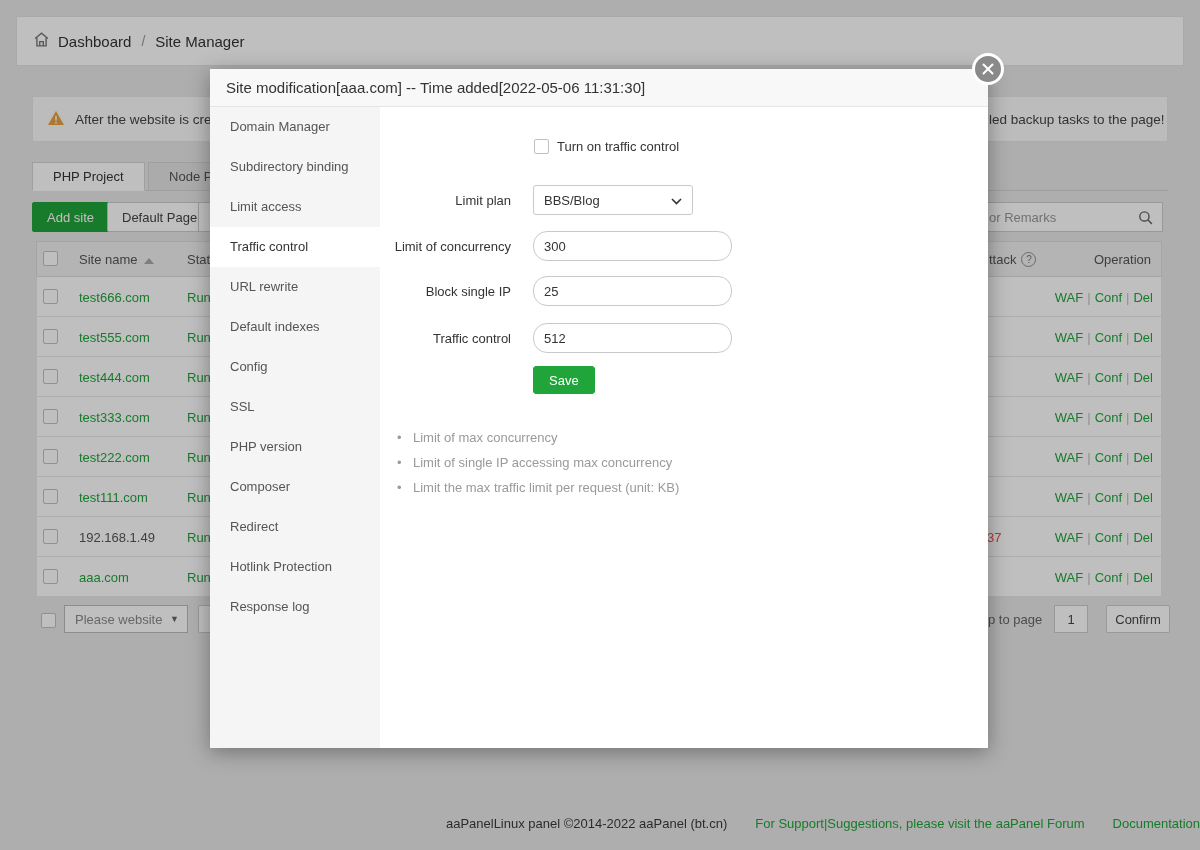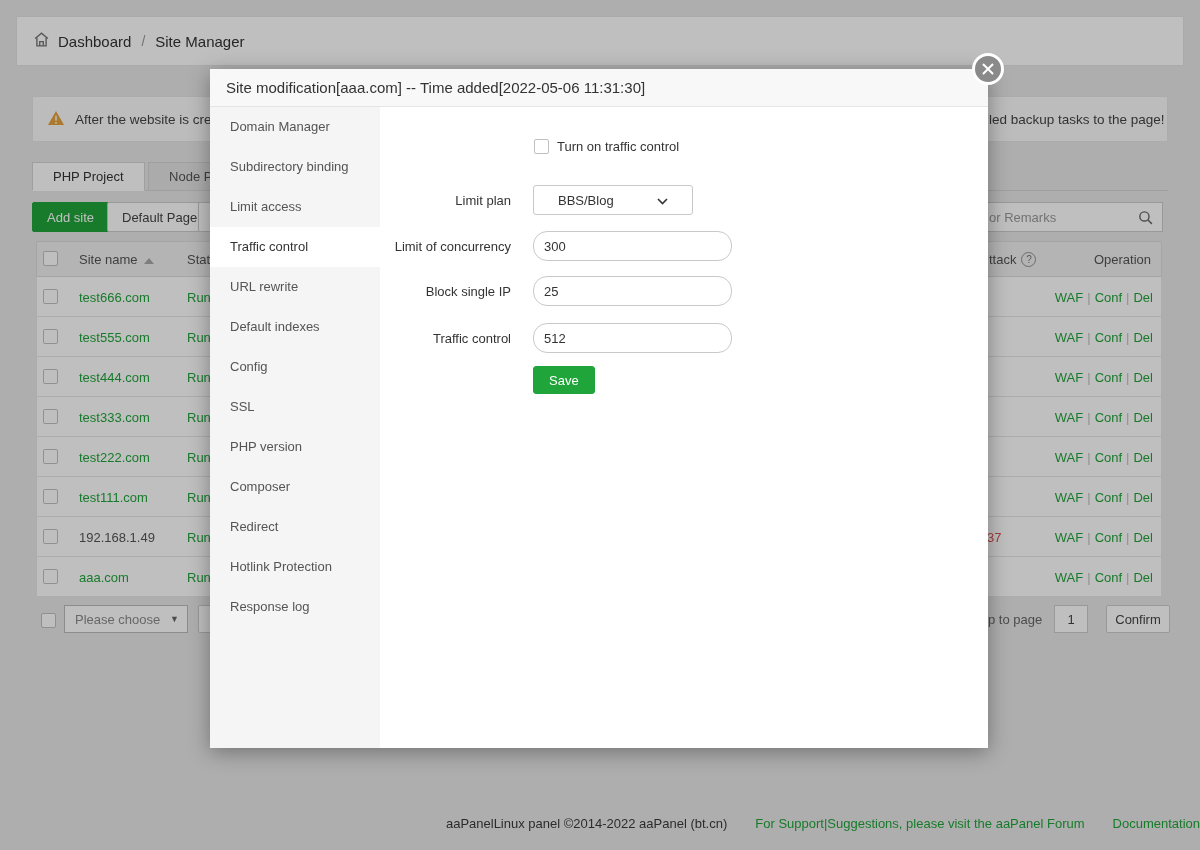--- a/index.html
+++ b/index.html
@@ -100,21 +100,21 @@
   .m-item { height:40px; line-height:40px; padding-left:20px; font-size:13px; color:#555; cursor:pointer; }
   .m-item.active { background:#fff; color:#333; }
   .modal-body { position:absolute; left:170px; top:38px; width:608px; height:641px; background:#fff; }
 
   .toggle-row { position:absolute; left:154px; top:32px; display:flex; align-items:center; }
   .toggle-row .lbl { font-size:13px; color:#333; margin-left:8px; }
   .form-row { position:absolute; left:0; display:flex; align-items:center; }
   .form-label { width:131px; text-align:right; font-size:13px; color:#333; }
   .ctrl { margin-left:22px; }
   .sel { width:160px; height:30px; border:1px solid #c9c9c9; border-radius:3px; background:#fff;
-    display:flex; align-items:center; justify-content:space-between; padding:0 24px; font-size:13px;
+    display:flex; align-items:center; justify-content:space-between; padding:0 10px; font-size:13px;
     color:#333; cursor:pointer; }
   .txt-input { width:199px; height:30px; border:1px solid #c9c9c9; border-radius:14px; padding:0 10px;
     font-size:13px; color:#333; font-family:inherit; outline:none; }
   .save-btn { position:absolute; left:153px; top:259px; height:28px; padding:0 15px; border-radius:3px; }
   .notes { position:absolute; left:17px; top:318px; list-style:none; }
   .notes li { font-size:13px; color:#9a9a9a; line-height:25px; padding-left:16px; position:relative; }
   .notes li::before { content:"•"; position:absolute; left:0; color:#9a9a9a; }
 </style>
 </head>
 <body>
@@ -221,21 +221,21 @@
   <div class="trow">
     <span class="cell-cb cb"></span>
     <span class="cell-site">aaa.com</span>
     <span class="cell-status">Running</span>
     <span class="cell-ops"><a>WAF</a><span class="sep">|</span><a>Conf</a><span class="sep">|</span><a>Del</a></span>
   </div>
 </div>
 
 <span class="abs cb foot-cb"></span>
 <div class="abs choose">
-  <span>Please choose</span>
+  <span>Please website</span>
   <span class="caret">▼</span>
 </div>
 <button class="abs btn partial2">E</button>
 <span class="abs jump-frag">p to page</span>
 <input class="abs jump-input" value="1" style="">
 <button class="abs btn confirm-btn">Confirm</button>
 
 <div class="abs page-footer">
   <span class="copy">aaPanelLinux panel ©2014-2022 aaPanel (bt.cn)</span>
   <a>For Support|Suggestions, please visit the aaPanel Forum</a>
@@ -297,14 +297,19 @@
       <input class="txt-input ctrl" value="25" style="">
     </div>
 
     <div class="form-row" style="top:216px;">
       <span class="form-label">Traffic control</span>
       <input class="txt-input ctrl" value="512" style="">
     </div>
 
     <button class="btn green save-btn">Save</button>
 
+    <ul class="notes">
+      <li>Limit of max concurrency</li>
+      <li>Limit of single IP accessing max concurrency</li>
+      <li>Limit the max traffic limit per request (unit: KB)</li>
+    </ul>
   </div>
 </div>
 
 </body></html>

